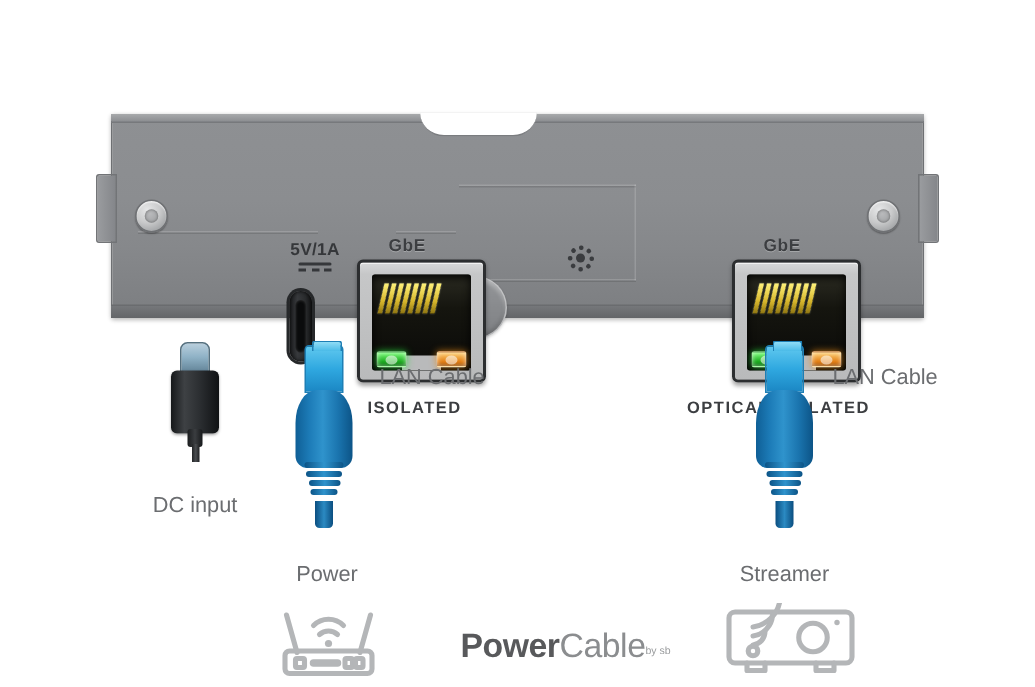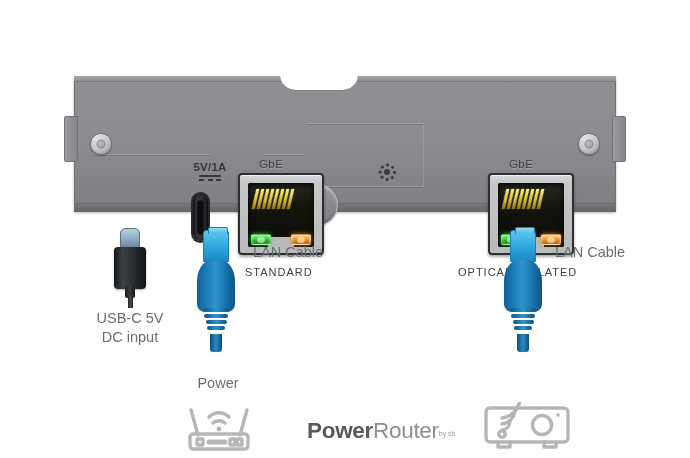--- a/index.html
+++ b/index.html
@@ -68,21 +68,21 @@
   }
   .screw-l { left:16px; top:57px; }
   .screw-r { right:16px; top:57px; }
 
   
   .seam { position:absolute; background:rgba(255,255,255,.16); height:1px; }
   .seam-d { position:absolute; background:rgba(0,0,0,.12); height:1px; }
 
   
   .pl {
-    position:absolute; color:#3c3e41; font-weight:normal;
+    position:absolute; color:#3c3e41; font-weight:bold;
     font-size:11px; letter-spacing:.4px; white-space:nowrap;
     text-shadow:0 1px 0 rgba(255,255,255,.25);
   }
   .pl-gbe { font-size:11.5px; }
   .pl-bottom { font-size:11px; letter-spacing:1px; }
 
   
   .pwr-label { position:absolute; left:108px; top:85px; width:56px; text-align:center; }
   .pwr-label .txt { font-size:11.5px; font-weight:bold; color:#35373a; letter-spacing:.2px; }
   .dc-sym { margin:2px auto 0; width:22px; }
@@ -303,21 +303,21 @@
             <i></i>
             <i></i>
             <i></i>
             <i></i>
         </div>
         <div class="latch"></div>
         <div class="led led-green"></div>
         <div class="led led-amber"></div>
       </div>
     </div>
-    <div class="pl pl-bottom" style="left:171px; top:190px;">STANDARD</div>
+    <div class="pl pl-bottom" style="left:171px; top:190px;">ISOLATED</div>
 
     <div class="pl pl-gbe" style="left:435px; top:82px;">GbE</div>
 
     <div class="rj45" style="left:414px; top:97px;">
       <div class="rj45-inner">
         <div class="pins">
           <i></i>
             <i></i>
             <i></i>
             <i></i>
@@ -333,21 +333,20 @@
     </div>
     <div class="pl pl-bottom" style="left:384px; top:190px;">OPTICAL ISOLATED</div>
   </div>
 
   <div class="usbc-plug">
     <div class="usbc-tip"></div>
     <div class="usbc-shell"></div>
     <div class="usbc-strain"></div>
     <div class="usbc-wire"></div>
   </div>
-  <div class="cap cap-center" style="left:70px; top:310px; width:120px;">USB-C 5V</div>
   <div class="cap cap-center" style="left:70px; top:329px; width:120px;">DC input</div>
 
   <div class="lan-plug" style="left:193px; top:230px;">
     <div class="lan-tip"></div>
     <div class="lan-boot"></div>
     <div class="lan-rings">
         <i></i>
         <i></i>
         <i></i>
         <i></i>
@@ -379,34 +378,35 @@
     <div class="lan-boot"></div>
     <div class="lan-rings">
         <i></i>
         <i></i>
         <i></i>
         <i></i>
       </div>
     <div class="lan-wire"></div>
   </div>
   <div class="cap" style="left:555px; top:244px;">LAN Cable</div>
+  <div class="cap cap-center" style="left:473px; top:375px; width:100px;">Streamer</div>
 
   <div class="icon-box" style="left:480px; top:402px; width:94px; height:50px;">
     <svg viewBox="0 0 94 50" width="94" height="50">
       <g class="ico-stroke-2">
         <rect x="6" y="6" width="82" height="34" rx="4"></rect>
         <circle cx="22" cy="32" r="3.2"></circle>
         <path d="M22 28 a9 9 0 0 0 8 -9"></path>
         <path d="M22 22 a15 15 0 0 0 13 -14"></path>
         <path d="M22 16 a21 21 0 0 0 18 -18"></path>
         <circle cx="62" cy="23" r="9.5"></circle>
         <circle cx="78" cy="13" r="1.8" fill="#b4b6b8" stroke="none"></circle>
         <path d="M18 40 L18 45 M30 40 L30 45 M18 45 L30 45"></path>
         <path d="M64 40 L64 45 M76 40 L76 45 M64 45 L76 45"></path>
       </g>
     </svg>
   </div>
 
   <div class="logo">
-    <span class="s1">Power</span><span class="s2">Router</span><span class="s3">by sb</span>
+    <span class="s1">Power</span><span class="s2">Cable</span><span class="s3">by sb</span>
   </div>
 
 </div>
 
 </body></html>

